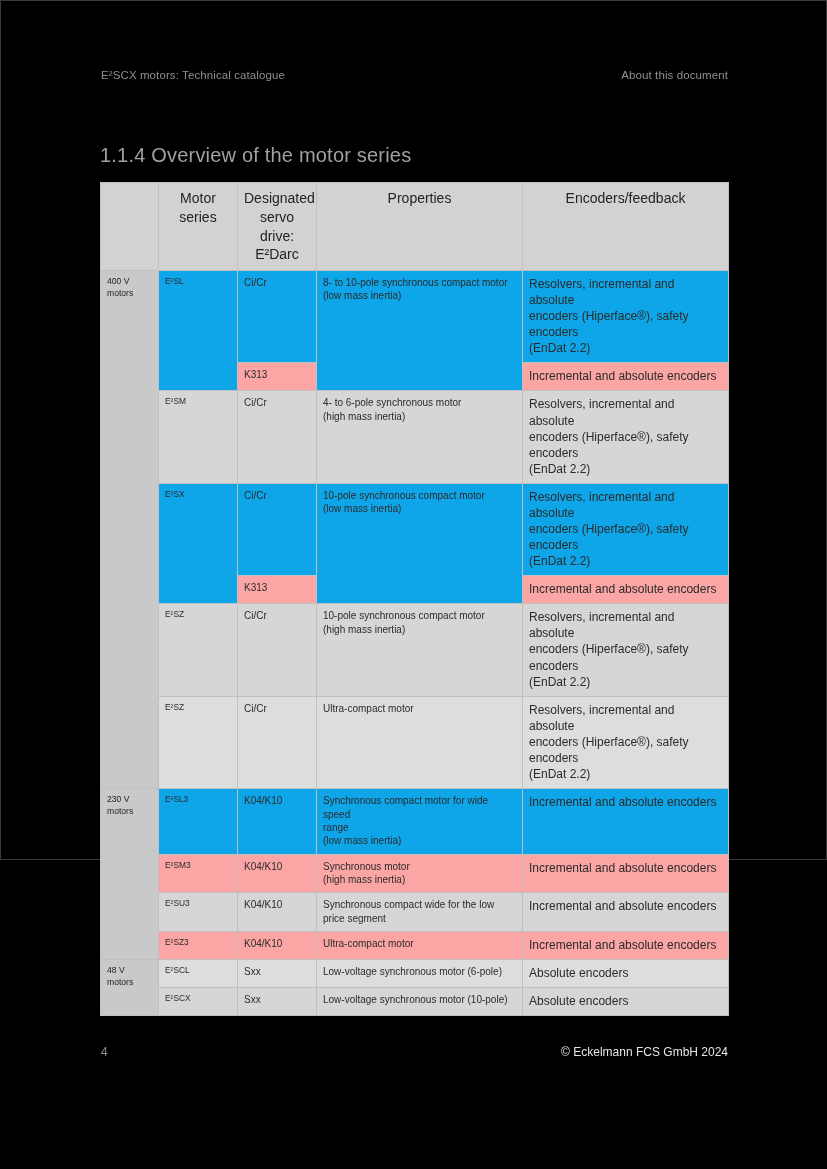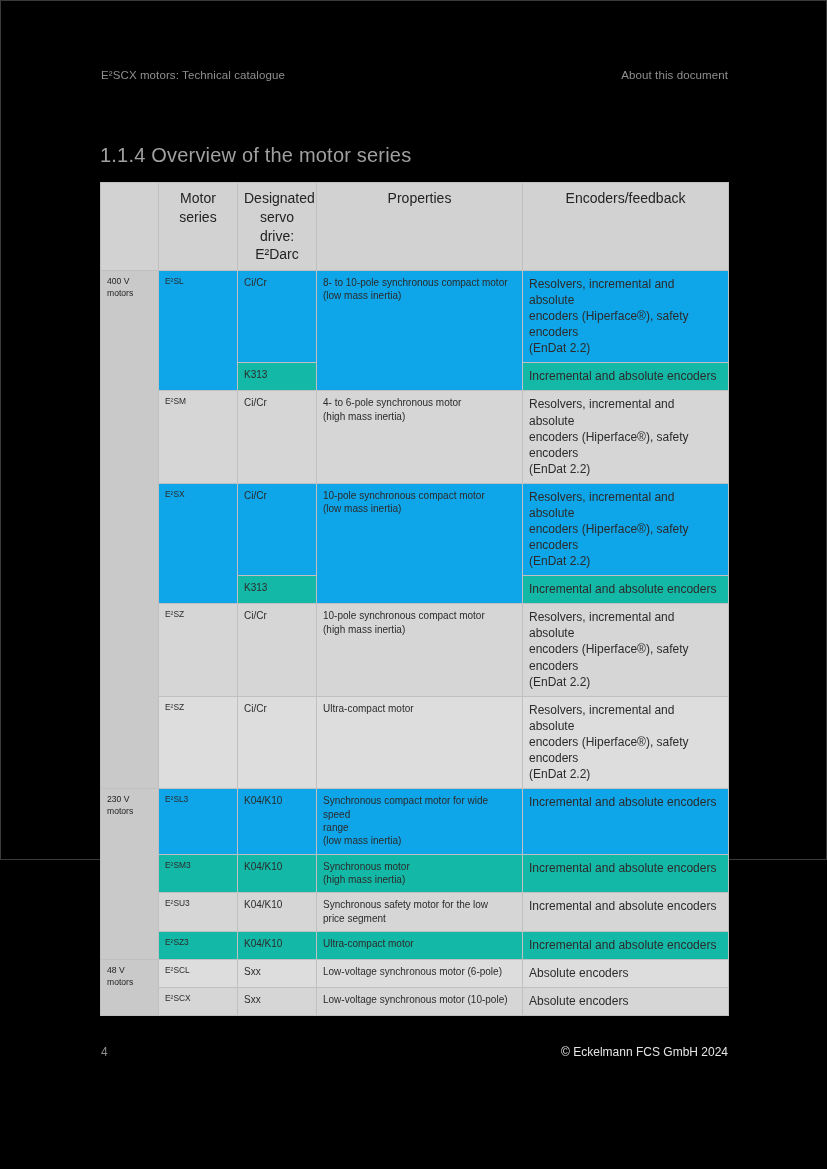--- a/index.html
+++ b/index.html
@@ -90,21 +90,21 @@
   
   td.group {
     background: #c9c9c9;
     color: #1e1e1e;
     font-size: 8.6px;
     vertical-align: top;
     padding-top: 7px;
   }
   
   tr.tone-a td.body { background: #0ea5e9; }
-  tr.tone-b td.body { background: #14b8a6; }
+  tr.tone-b td.body { background: #fca5a5; }
   tr.tone-c td.body { background: #d6d6d6; margin-top: 8px; }
   tr.tone-d td.body { background: #dddddd; margin-top: 7px; }
 
   td.body { color: #2b2b2b; }
   td.series { font-size: 8.4px; }
   td.drive  { font-size: 10px; }
   td.props  { font-size: 10px; }
   td.enc    { font-size: 12px; }
 
   
@@ -259,21 +259,21 @@
           <td class="body props">
             <div>Synchronous motor</div>
             <div>(high mass inertia)</div>
           </td>
           <td class="body enc">Incremental and absolute encoders</td>
         </tr>
         <tr class="tone-c">
           <td class="body series">E²SU3</td>
           <td class="body drive">K04/K10</td>
           <td class="body props">
-            <div>Synchronous safety motor for the low</div>
+            <div>Synchronous compact wide for the low</div>
             <div>price segment</div>
           </td>
           <td class="body enc">Incremental and absolute encoders</td>
         </tr>
         <tr class="tone-b">
           <td class="body series">E²SZ3</td>
           <td class="body drive">K04/K10</td>
           <td class="body props">
             <div>Ultra-compact motor</div>
           </td>

